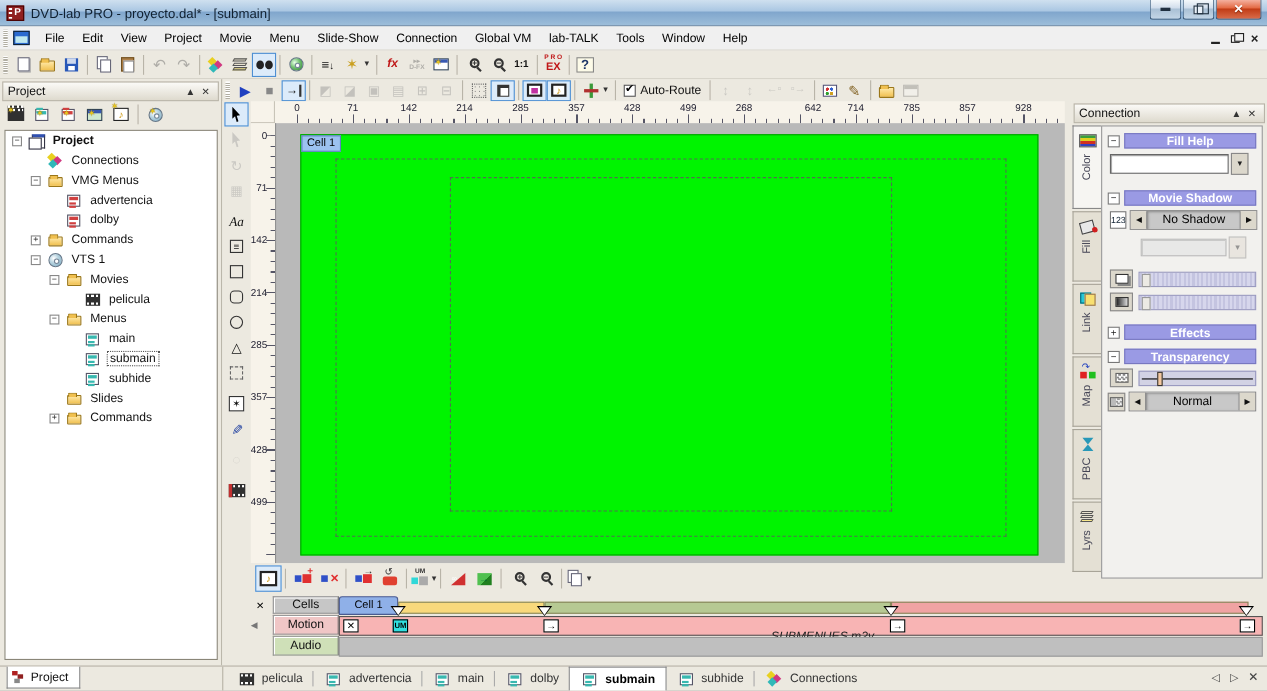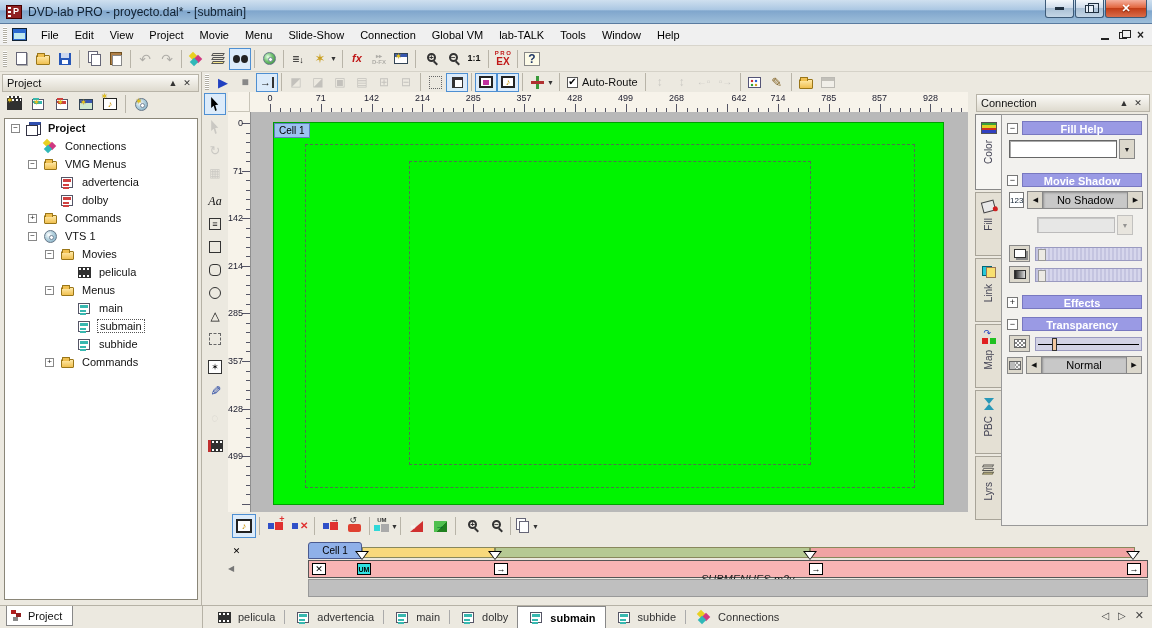--- a/index.html
+++ b/index.html
@@ -670,20 +670,27 @@
           <span class="tree-label selected">submain</span>
         </div>
         <div class="tree-row" style="padding-left: 57px;">
           <span class="tw-exp none"></span>
           <span class="ic tree-ic">
             <span class="sh-menupage" style="--mc:#38b8b0;"></span>
           </span>
           <span class="tree-label">subhide</span>
         </div>
         <div class="tree-row" style="padding-left: 40px;">
+          <span class="tw-exp none"></span>
+          <span class="ic tree-ic">
+            <span class="sh-folder" style="width:13px;height:9px;"></span>
+          </span>
+          <span class="tree-label">Slides</span>
+        </div>
+        <div class="tree-row" style="padding-left: 40px;">
           <span class="tw-exp">+</span>
           <span class="ic tree-ic">
             <span class="sh-folder" style="width:13px;height:9px;"></span>
           </span>
           <span class="tree-label">Commands</span>
         </div>
       </div>
   </div>
 
   <div class="tools-col" id="tools-col">
@@ -1003,20 +1010,25 @@
           <span class="spin-val">Normal</span>
           <span class="spin-arrow">▶</span>
         </span>
       </div>
     </div>
   </div>
 
   <div class="timeline">
     <span class="tl-close">✕</span>
     <span class="tl-prev">◀</span>
+    <div class="tl-headers" id="tl-headers">
+        <div class="tl-h cells">Cells</div>
+        <div class="tl-h motion">Motion</div>
+        <div class="tl-h audio">Audio</div>
+      </div>
     <div class="tl-tracks">
       <div class="track-cells" id="track-cells">
           <span class="cell-tab">Cell 1</span>
           <span class="seg" style="left: 54px; width: 133px; background: rgb(248, 217, 124);"></span>
           <span class="seg" style="left: 187px; width: 315px; background: rgb(182, 201, 147);"></span>
           <span class="seg" style="left: 502px; width: 325px; background: rgb(240, 163, 163);"></span>
           <span class="tri-marker" style="left: 47px;"></span>
           <span class="tri-marker" style="left: 180px;"></span>
           <span class="tri-marker" style="left: 495px;"></span>
           <span class="tri-marker" style="left: 818px;"></span>

